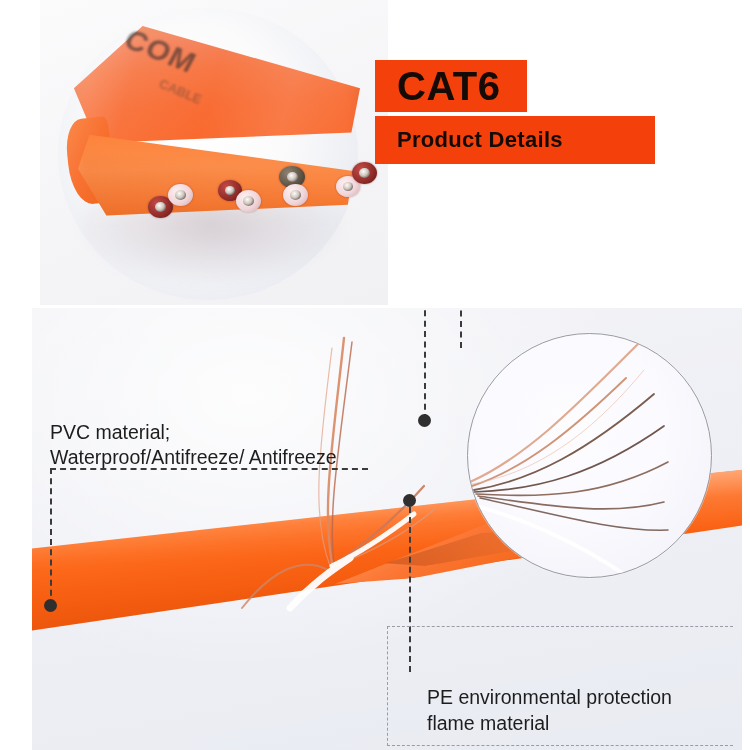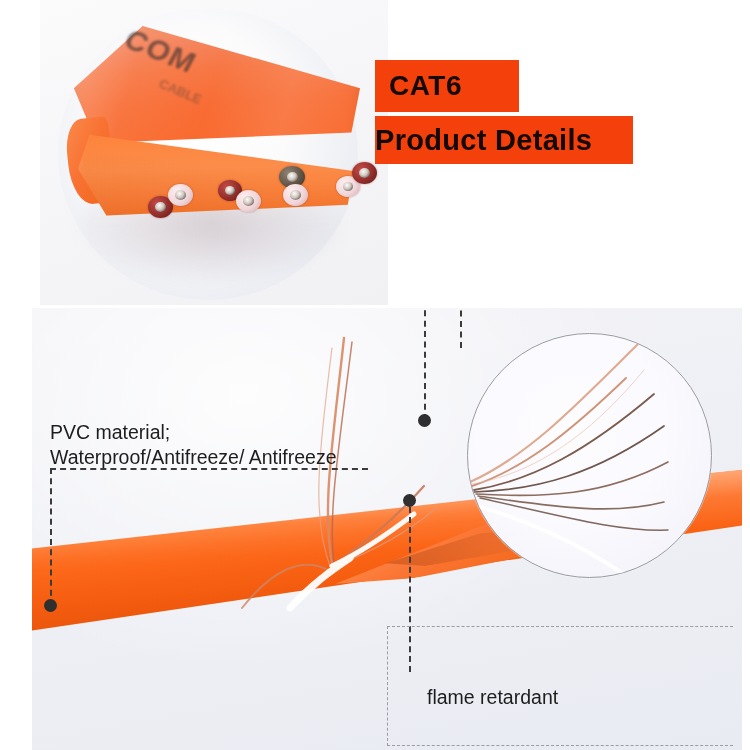--- a/index.html
+++ b/index.html
@@ -162,30 +162,31 @@
     align-items: center;
     color: #140a06;
     font-weight: 700;
     font-family: "Liberation Sans", sans-serif;
   }
   #label-cat6 {
     left: 375px;
     top: 60px;
     width: 130px;
     height: 52px;
-    padding-left: 14px;
-    font-size: 28px;
+    padding-left: 22px;
+    font-size: 40px;
     letter-spacing: 0.5px;
   }
   #label-product-details {
     left: 375px;
     top: 116px;
     width: 258px;
     height: 48px;
-    font-size: 29px;
+    padding-left: 22px;
+    font-size: 22px;
     letter-spacing: 0.3px;
   }
 
   
   .bottom-panel {
     position: absolute;
     left: 32px;
     top: 308px;
     width: 710px;
     height: 442px;
@@ -411,17 +412,18 @@
     <div class="dot" style="left:386px; top:106px;"></div>
 
     <div class="dash-v" style="left:428px; top:-8px; height:48px;"></div>
 
     <div class="dot" style="left:371px; top:186px;"></div>
     <div class="dash-v" style="left:377px; top:199px; height:165px;"></div>
 
     <div class="dash-box" style="left:355px; top:318px; width:345px; height:118px; border-right:none;"></div>
 
     <div class="callout-text" id="pe-callout">
-      <div>flame retardant</div>
+      <div>PE environmental protection</div>
+      <div>flame material</div>
     </div>
   </div>
 
 </div>
 
 </body></html>

